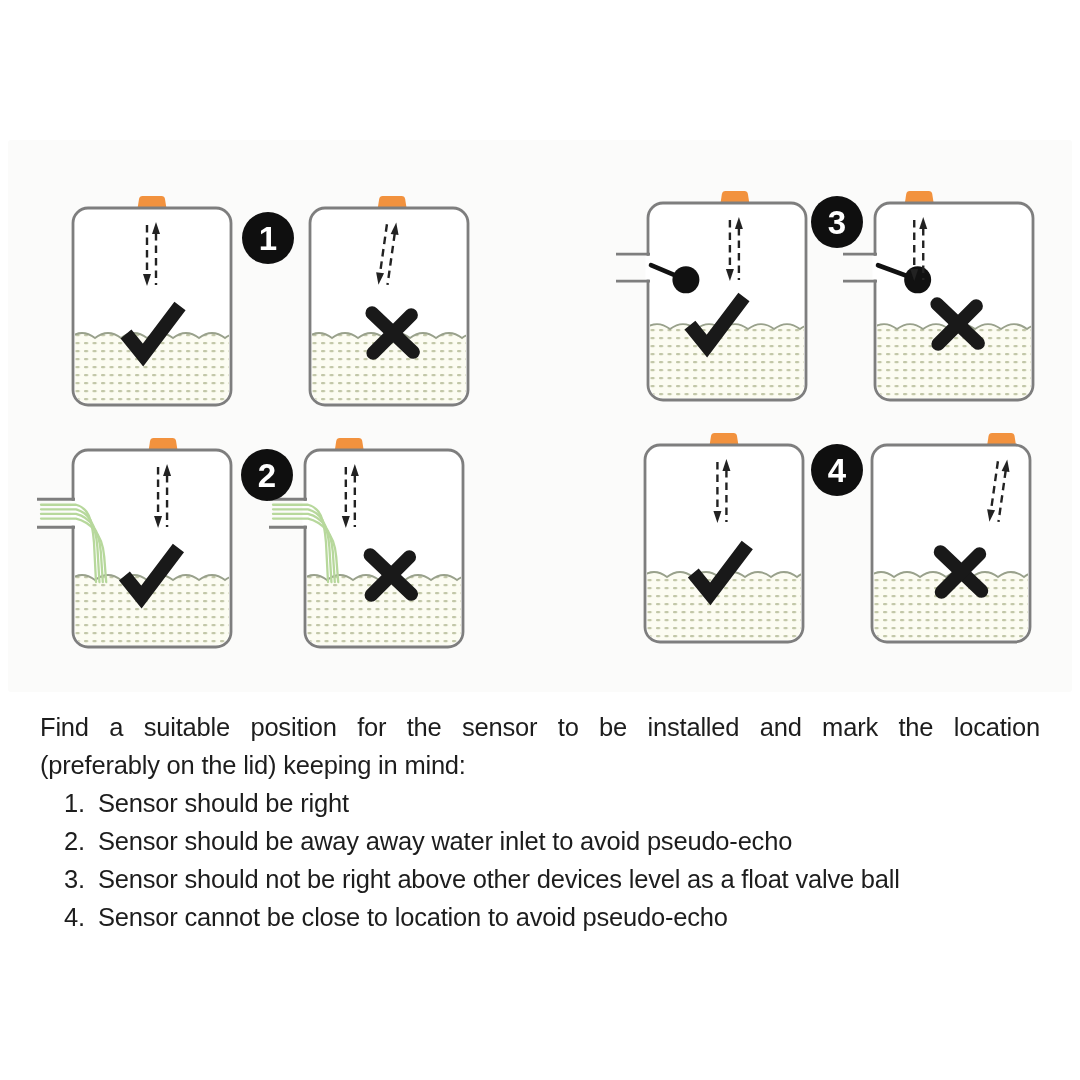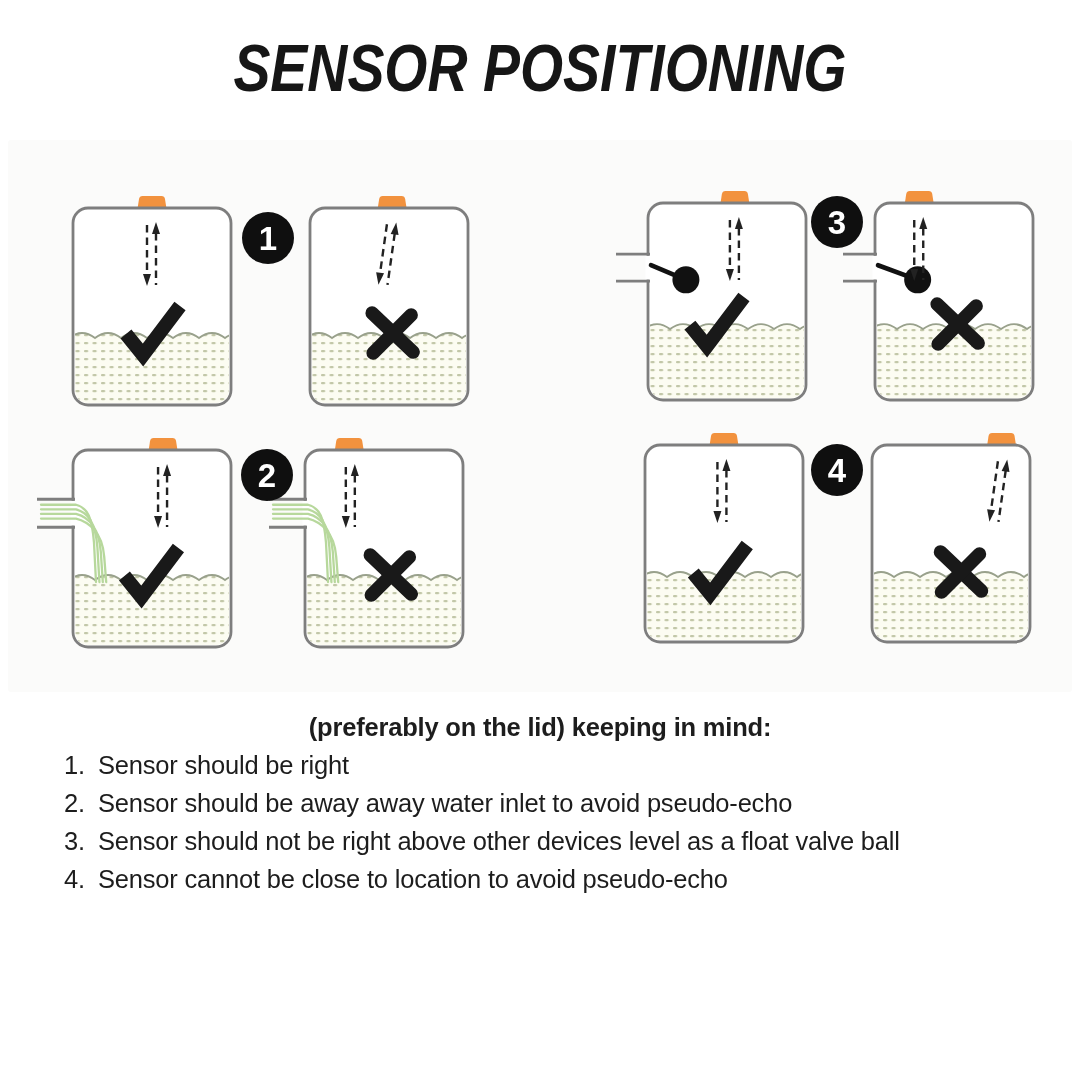--- a/index.html
+++ b/index.html
@@ -15,34 +15,31 @@
   #panel{position:absolute;left:8px;top:140px;width:1064px;height:552px;background:#fbfbfa;border-radius:3px;}
   .tank-slot{position:absolute;width:210px;height:215px;}
   .badge{position:absolute;width:52px;height:52px;border-radius:50%;
     display:flex;align-items:center;justify-content:center;
     font-size:33px;font-weight:bold;line-height:1;}
 
   
   #instructions{position:absolute;left:40px;top:708px;width:1000px;font-size:25.5px;
     line-height:38px;letter-spacing:-0.2px;color:#1d1d1d;}
   .intro-line1{text-align:justify;text-align-last:justify;white-space:normal;}
-  .intro-line2{text-align:center;font-weight:bold;}
+  .intro-line2{text-align:left;}
   ol.points{list-style:none;margin:0;padding:0 0 0 24px;}
   ol.points li{display:flex;}
   ol.points .num{width:34px;flex:0 0 34px;}
   ol.points .txt{flex:1;}
 </style>
 </head>
 <body>
 
 <div id="page">
 
-  <h1 id="title">
-    <span>SENSOR POSITIONING</span>
-  </h1>
 
   <div id="panel" style="background: rgb(251, 251, 250);">
       <div class="tank-slot" style="left: 25px; top: 55px;"><svg width="210" height="215" viewBox="0 0 210 215">
           <defs>
             <pattern id="dt0" patternUnits="userSpaceOnUse" width="8.5" height="8">
               <rect x="0" y="3" width="4.2" height="2.2" rx="1" fill="#c2c7a8"></rect>
             </pattern>
             <clipPath id="cl0">
               <rect x="42" y="15" width="154" height="193" rx="13"></rect>
             </clipPath>
@@ -278,20 +275,21 @@
           </g>
           <g stroke="#191919" stroke-width="13.5" stroke-linecap="round">
             <line x1="108.48000000000002" y1="119.99000000000001" x2="149.48000000000002" y2="158.99"></line>
             <line x1="147.48000000000002" y1="121.99000000000001" x2="109.48000000000002" y2="159.99"></line>
           </g>
         </svg></div>
       <div class="badge" style="left: 803px; top: 304px; background: rgb(15, 15, 15); color: rgb(255, 255, 255);">4</div>
     </div>
 
   <div id="instructions">
+    <div class="intro-line1">Find a suitable position for the sensor to be installed and mark the location</div>
     <div class="intro-line2">(preferably on the lid) keeping in mind:</div>
     <ol class="points">
       <li>
         <span class="num">1.</span>
         <span class="txt">Sensor should be right</span>
       </li>
       <li>
         <span class="num">2.</span>
         <span class="txt">Sensor should be away away water inlet to avoid pseudo-echo</span>
       </li>

